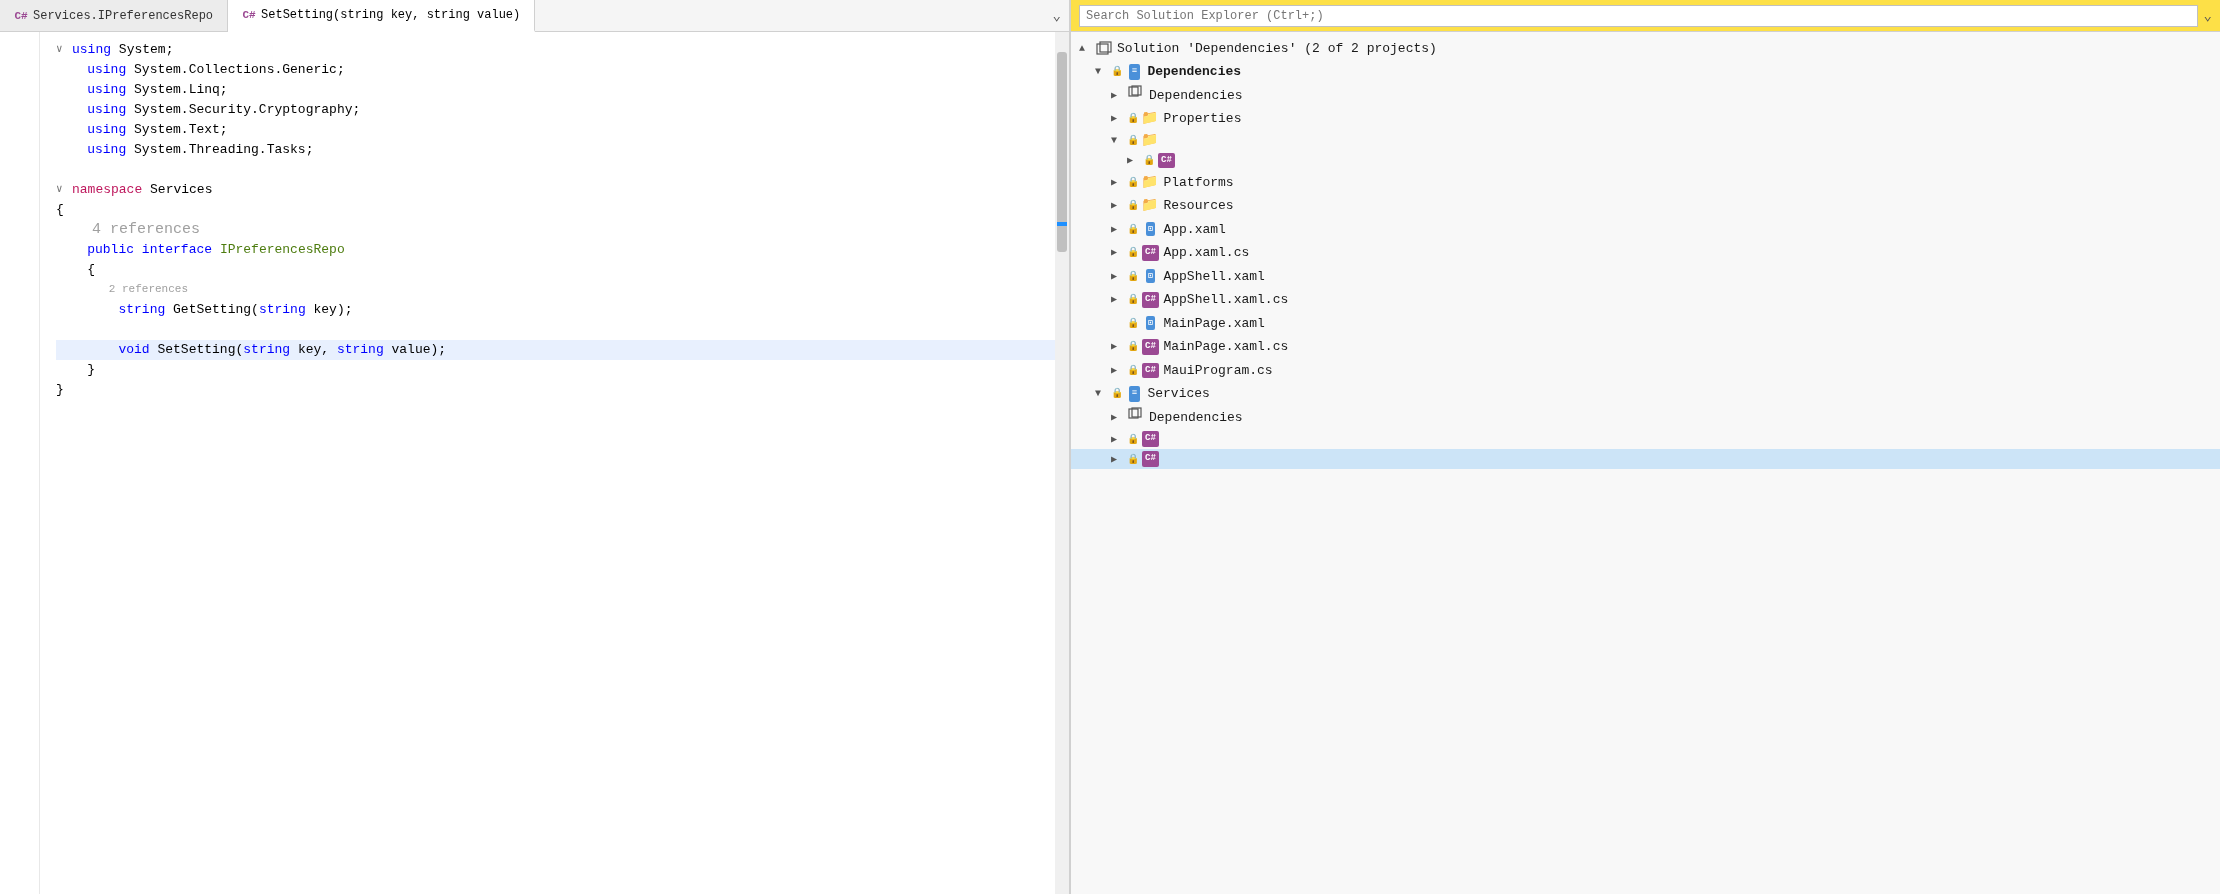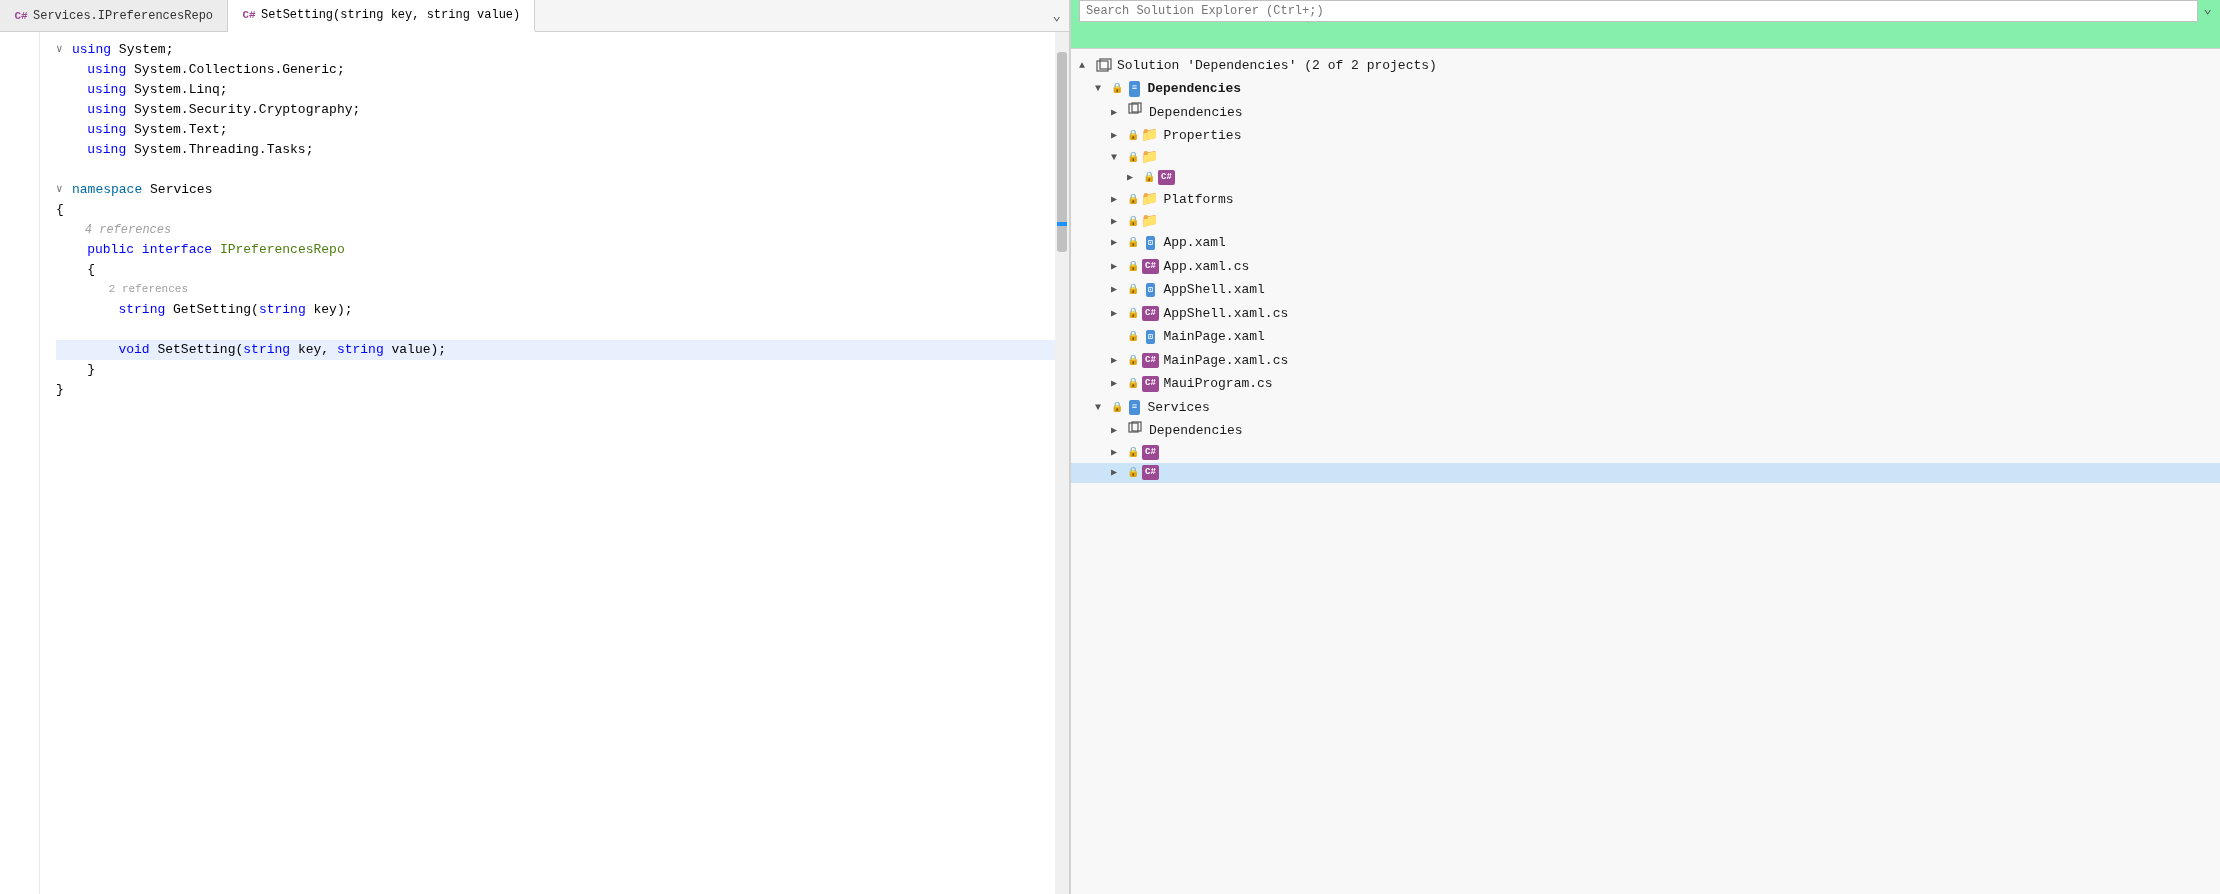--- a/index.html
+++ b/index.html
@@ -132,25 +132,25 @@
       flex: 1;
       background: #f8f8f8;
       display: flex;
       flex-direction: column;
       border-left: 1px solid #d0d0d0;
       overflow: hidden;
     }
 
     #se-toolbar {
       display: flex;
-      align-items: flex-start;
+      align-items: center;
       padding: 0 8px;
-      height: 49px;
+      height: 32px;
       border-bottom: 1px solid #d0d0d0;
-      background: #86efac;
+      background: #fde047;
     }
 
     #se-search {
       flex: 1;
       height: 22px;
       border: 1px solid #c0c0c0;
       padding: 2px 6px;
       font-size: 12px;
       background: #ffffff;
       color: #aaa;
@@ -258,23 +258,23 @@
 
     <div id="code-area">
 
     <div class="code-line"><span class="collapse-arrow">∨</span><span style="color:#0000ff;">using</span><span> </span><span>System;</span></div>
         <div class="code-line"><span>    </span><span style="color:#0000ff;">using</span><span> </span><span>System.Collections.Generic;</span></div>
         <div class="code-line"><span>    </span><span style="color:#0000ff;">using</span><span> </span><span>System.Linq;</span></div>
         <div class="code-line"><span>    </span><span style="color:#0000ff;">using</span><span> </span><span>System.Security.Cryptography;</span></div>
         <div class="code-line"><span>    </span><span style="color:#0000ff;">using</span><span> </span><span>System.Text;</span></div>
         <div class="code-line"><span>    </span><span style="color:#0000ff;">using</span><span> </span><span>System.Threading.Tasks;</span></div>
         <div class="code-line"><span></span></div>
-        <div class="code-line"><span class="collapse-arrow">∨</span><span style="color:#0369a1;">namespace</span><span> </span><span>Services</span></div>
+        <div class="code-line"><span class="collapse-arrow">∨</span><span style="color:#be185d;">namespace</span><span> </span><span>Services</span></div>
         <div class="code-line"><span>{</span></div>
-        <div class="code-line"><span style="color:#a0a0a0; font-size:12px; display:inline;font-style:italic;">    4 references</span></div>
+        <div class="code-line"><span style="color:#a0a0a0; font-size:15px; display:inline;">    4 references</span></div>
         <div class="code-line"><span>    </span><span style="color:#0000ff;">public</span><span> </span><span style="color:#0000ff;">interface</span><span> </span><span style="color:#4d7c0f;">IPreferencesRepo</span></div>
         <div class="code-line"><span>    </span><span>{</span></div>
         <div class="code-line"><span style="color:#a0a0a0; font-size:11px; display:inline;">        2 references</span></div>
         <div class="code-line"><span>        </span><span style="color:#0000ff;">string</span><span> </span><span>GetSetting(</span><span style="color:#0000ff;">string</span><span> key);</span></div>
         <div class="code-line"><span></span></div>
         <div class="code-line highlighted"><span>        </span><span style="color:#0000ff;">void</span><span> </span><span>SetSetting(</span><span style="color:#0000ff;">string</span><span> key, </span><span style="color:#0000ff;">string</span><span> value);</span></div>
         <div class="code-line"><span>    </span><span>}</span></div>
         <div class="code-line"><span>}</span></div>
       </div>
 
@@ -356,20 +356,21 @@
             <span style="color:#dcb67a;font-size:14px;">📁</span>
           </span>
           <span class="se-label">Platforms</span>
         </div>
         <div class="se-item" style="padding-left: 40px;">
           <span class="se-arrow collapsed" style="width:14px;display:inline-flex;align-items:center;font-size:10px;color:#555;margin-right:2px;"></span>
           <span style="color:#888;font-size:10px;margin-right:2px;">🔒</span>
           <span class="se-icon">
             <span style="color:#dcb67a;font-size:14px;">📁</span>
           </span>
+          <span class="se-label">Resources</span>
         </div>
         <div class="se-item" style="padding-left: 40px;">
           <span class="se-arrow collapsed" style="width:14px;display:inline-flex;align-items:center;font-size:10px;color:#555;margin-right:2px;"></span>
           <span style="color:#888;font-size:10px;margin-right:2px;">🔒</span>
           <span class="se-icon">
             <span style="background:#4a90d9;color:white;font-size:8px;border-radius:2px;padding:1px 2px;font-weight:bold;">⊡</span>
           </span>
           <span class="se-label">App.xaml</span>
         </div>
         <div class="se-item" style="padding-left: 40px;">

